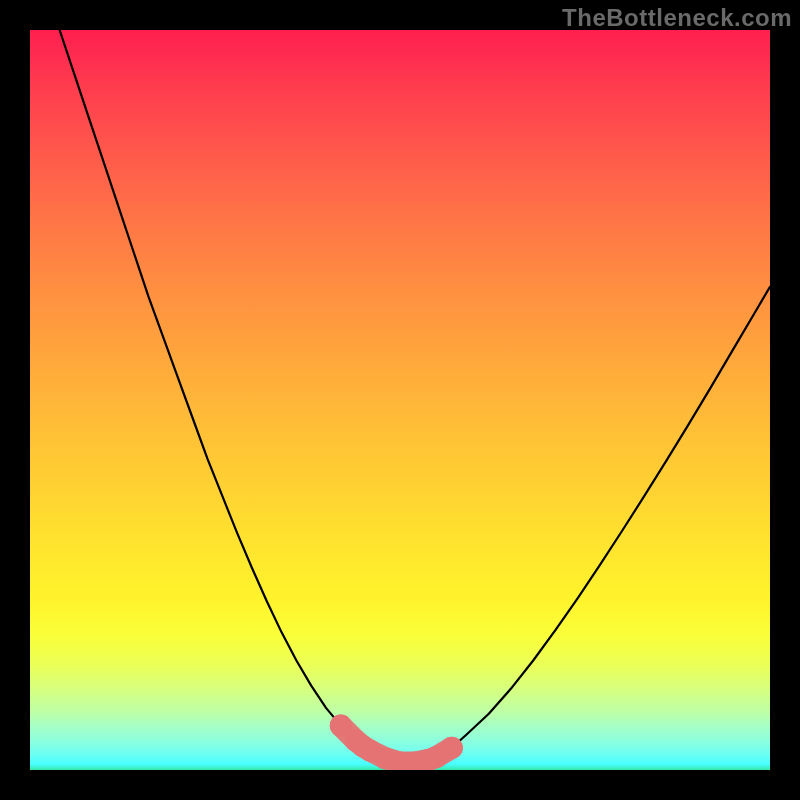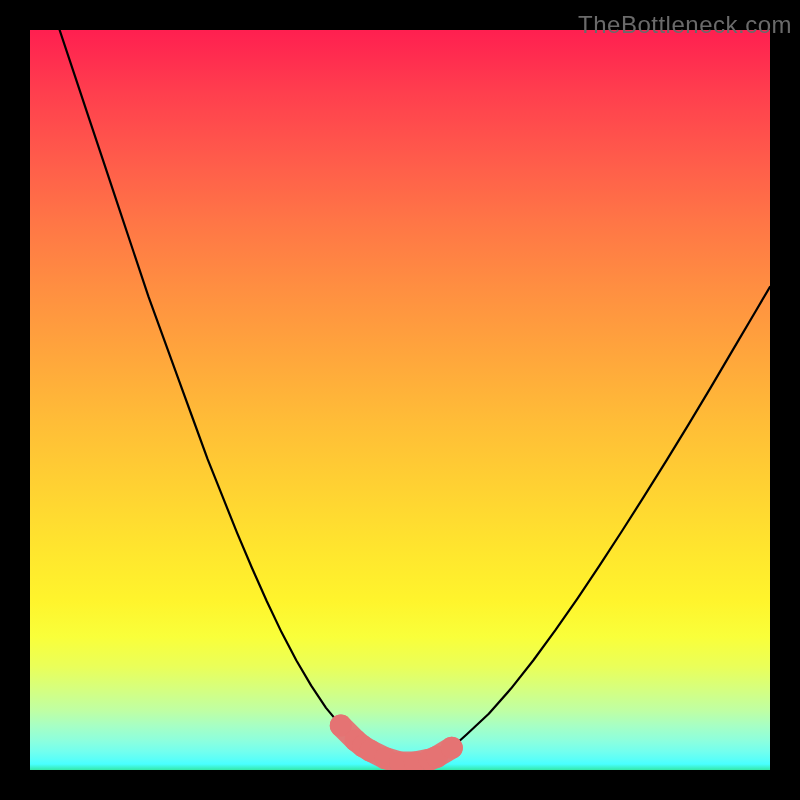--- a/index.html
+++ b/index.html
@@ -43,24 +43,23 @@
       #49ffff 99.2%,
       #34e8a8 100%
     );
   }
   .attribution {
     position: absolute;
     right: 8px;
     top: 4px;
     font-family: Arial, Helvetica, sans-serif;
     font-size: 24px;
-    font-weight: 400;
+    font-weight: 700;
     color: #6a6a6a;
     letter-spacing: 0.5px;
-    margin-top: 7px;
   }
   .svg-layer {
     position: absolute;
     inset: 0;
   }
 </style>
 </head>
 <body>
 
 <div class="frame">

